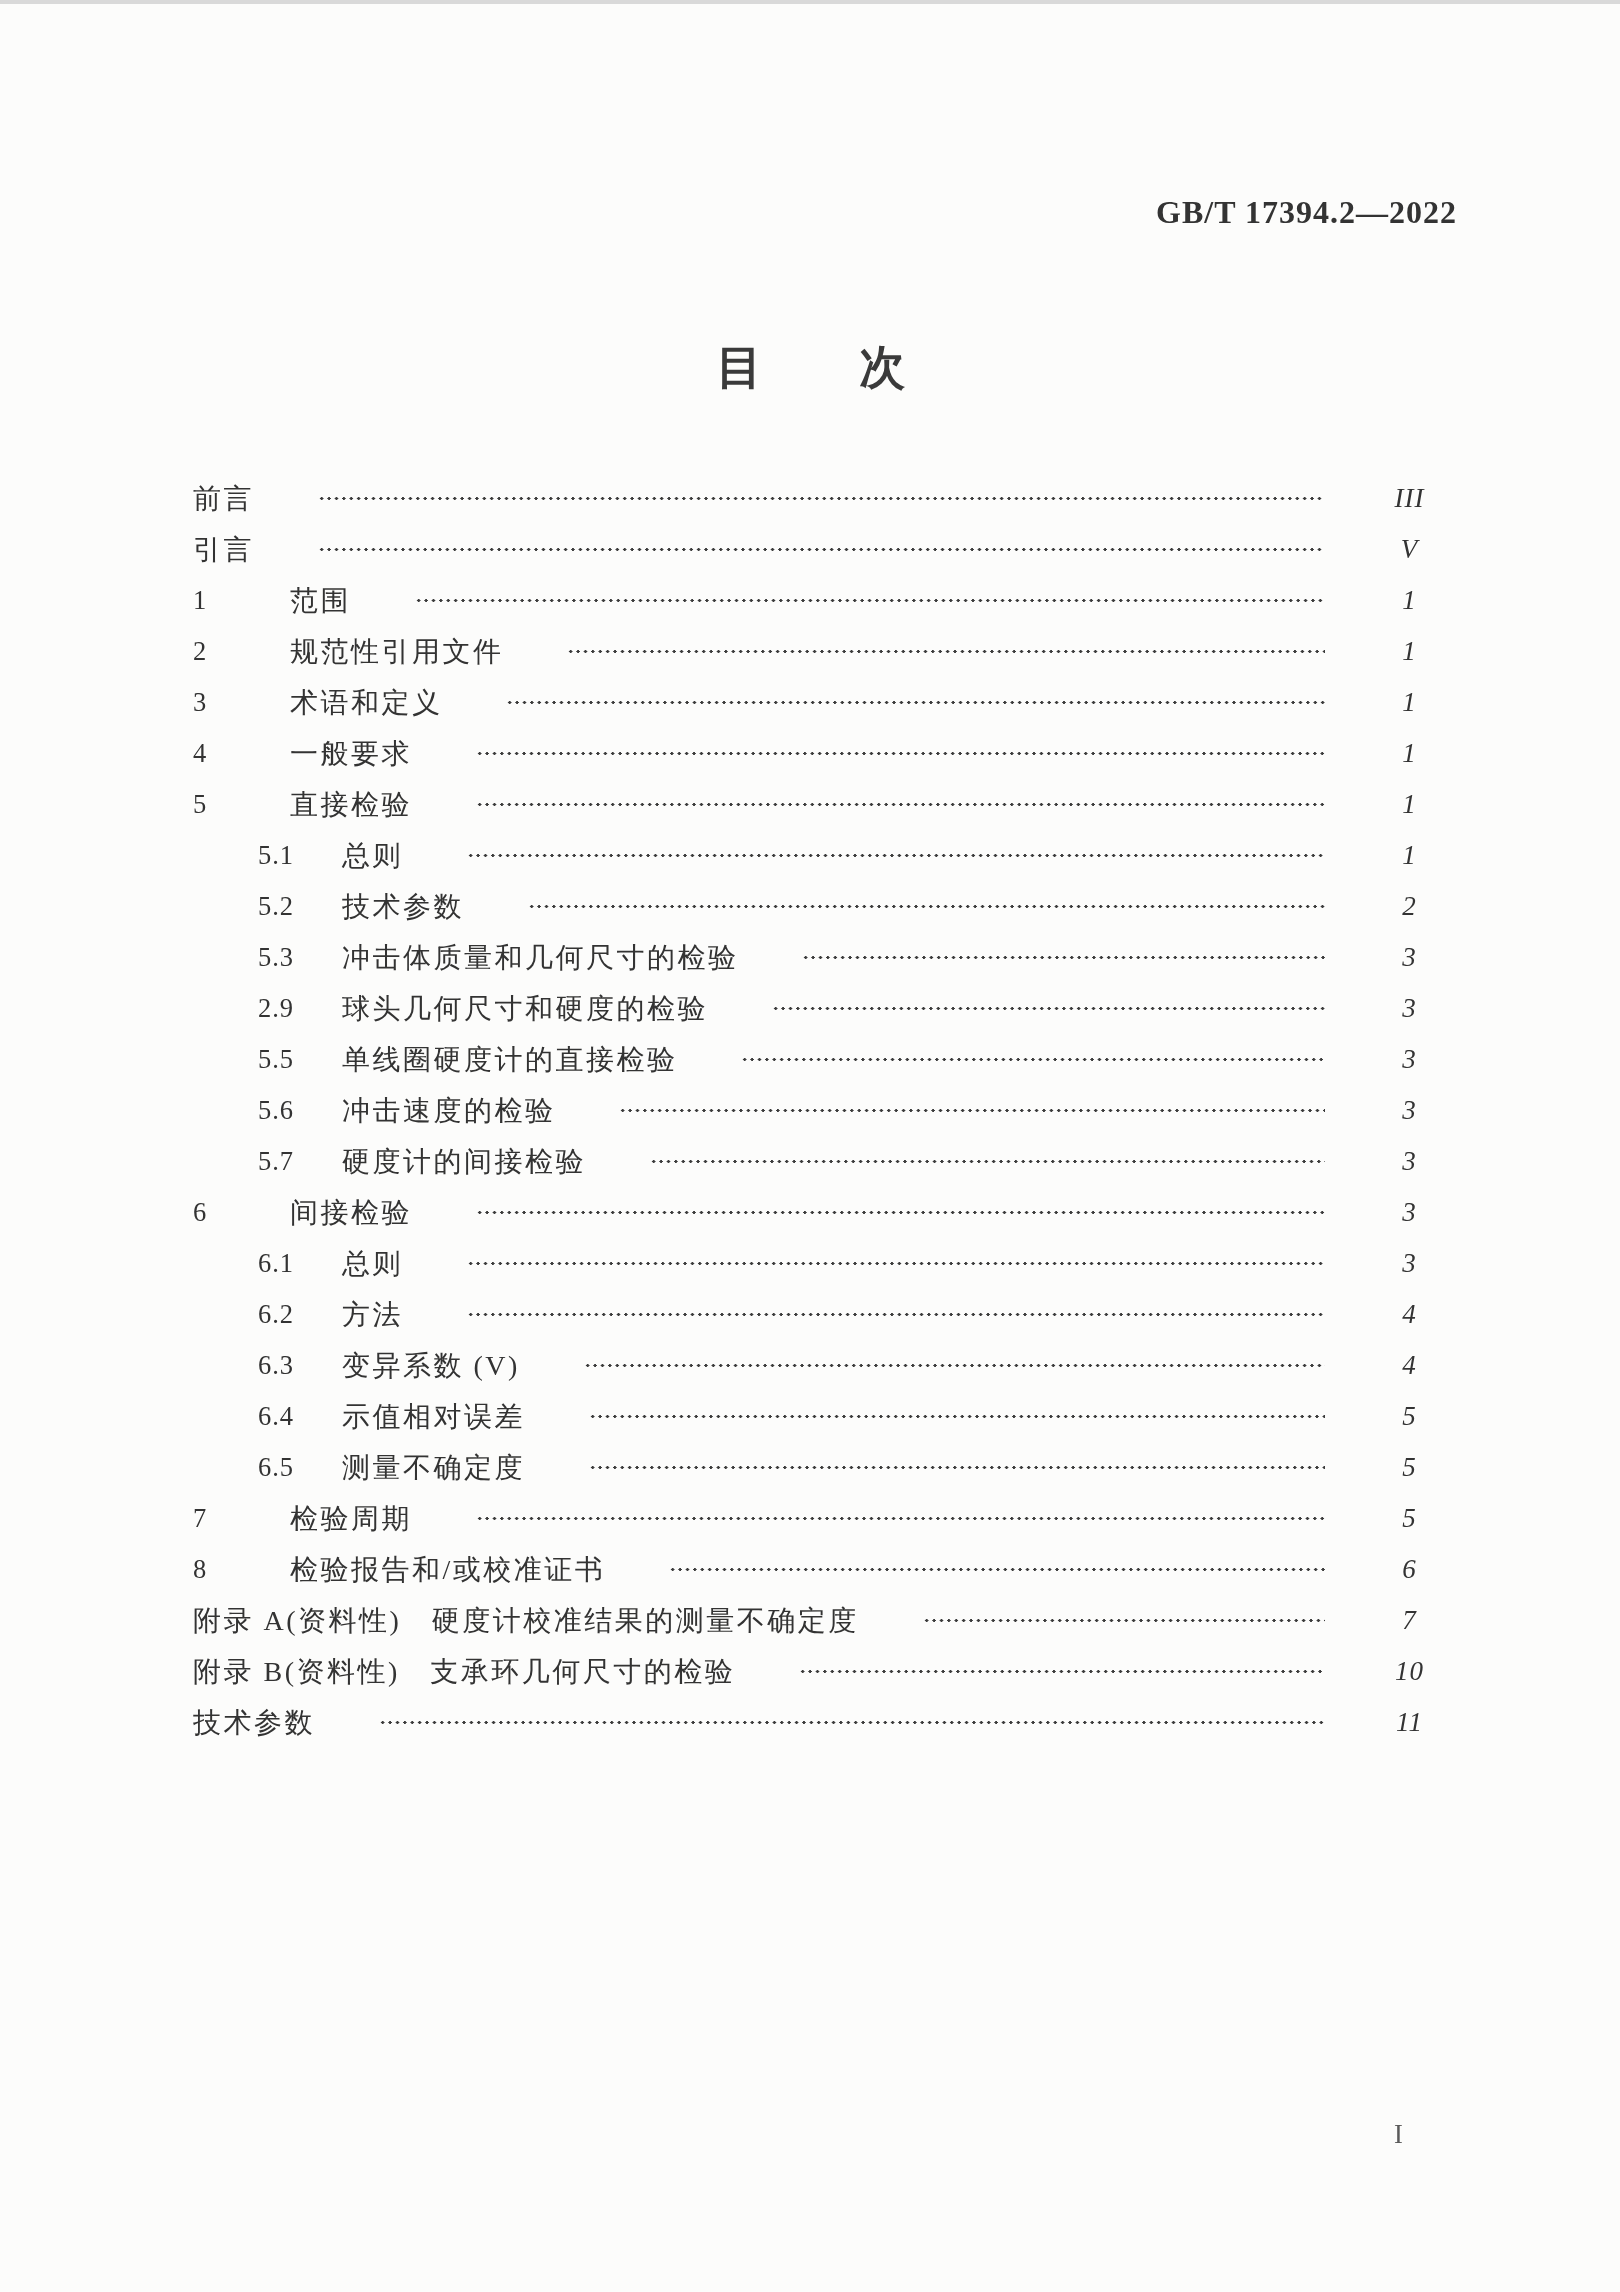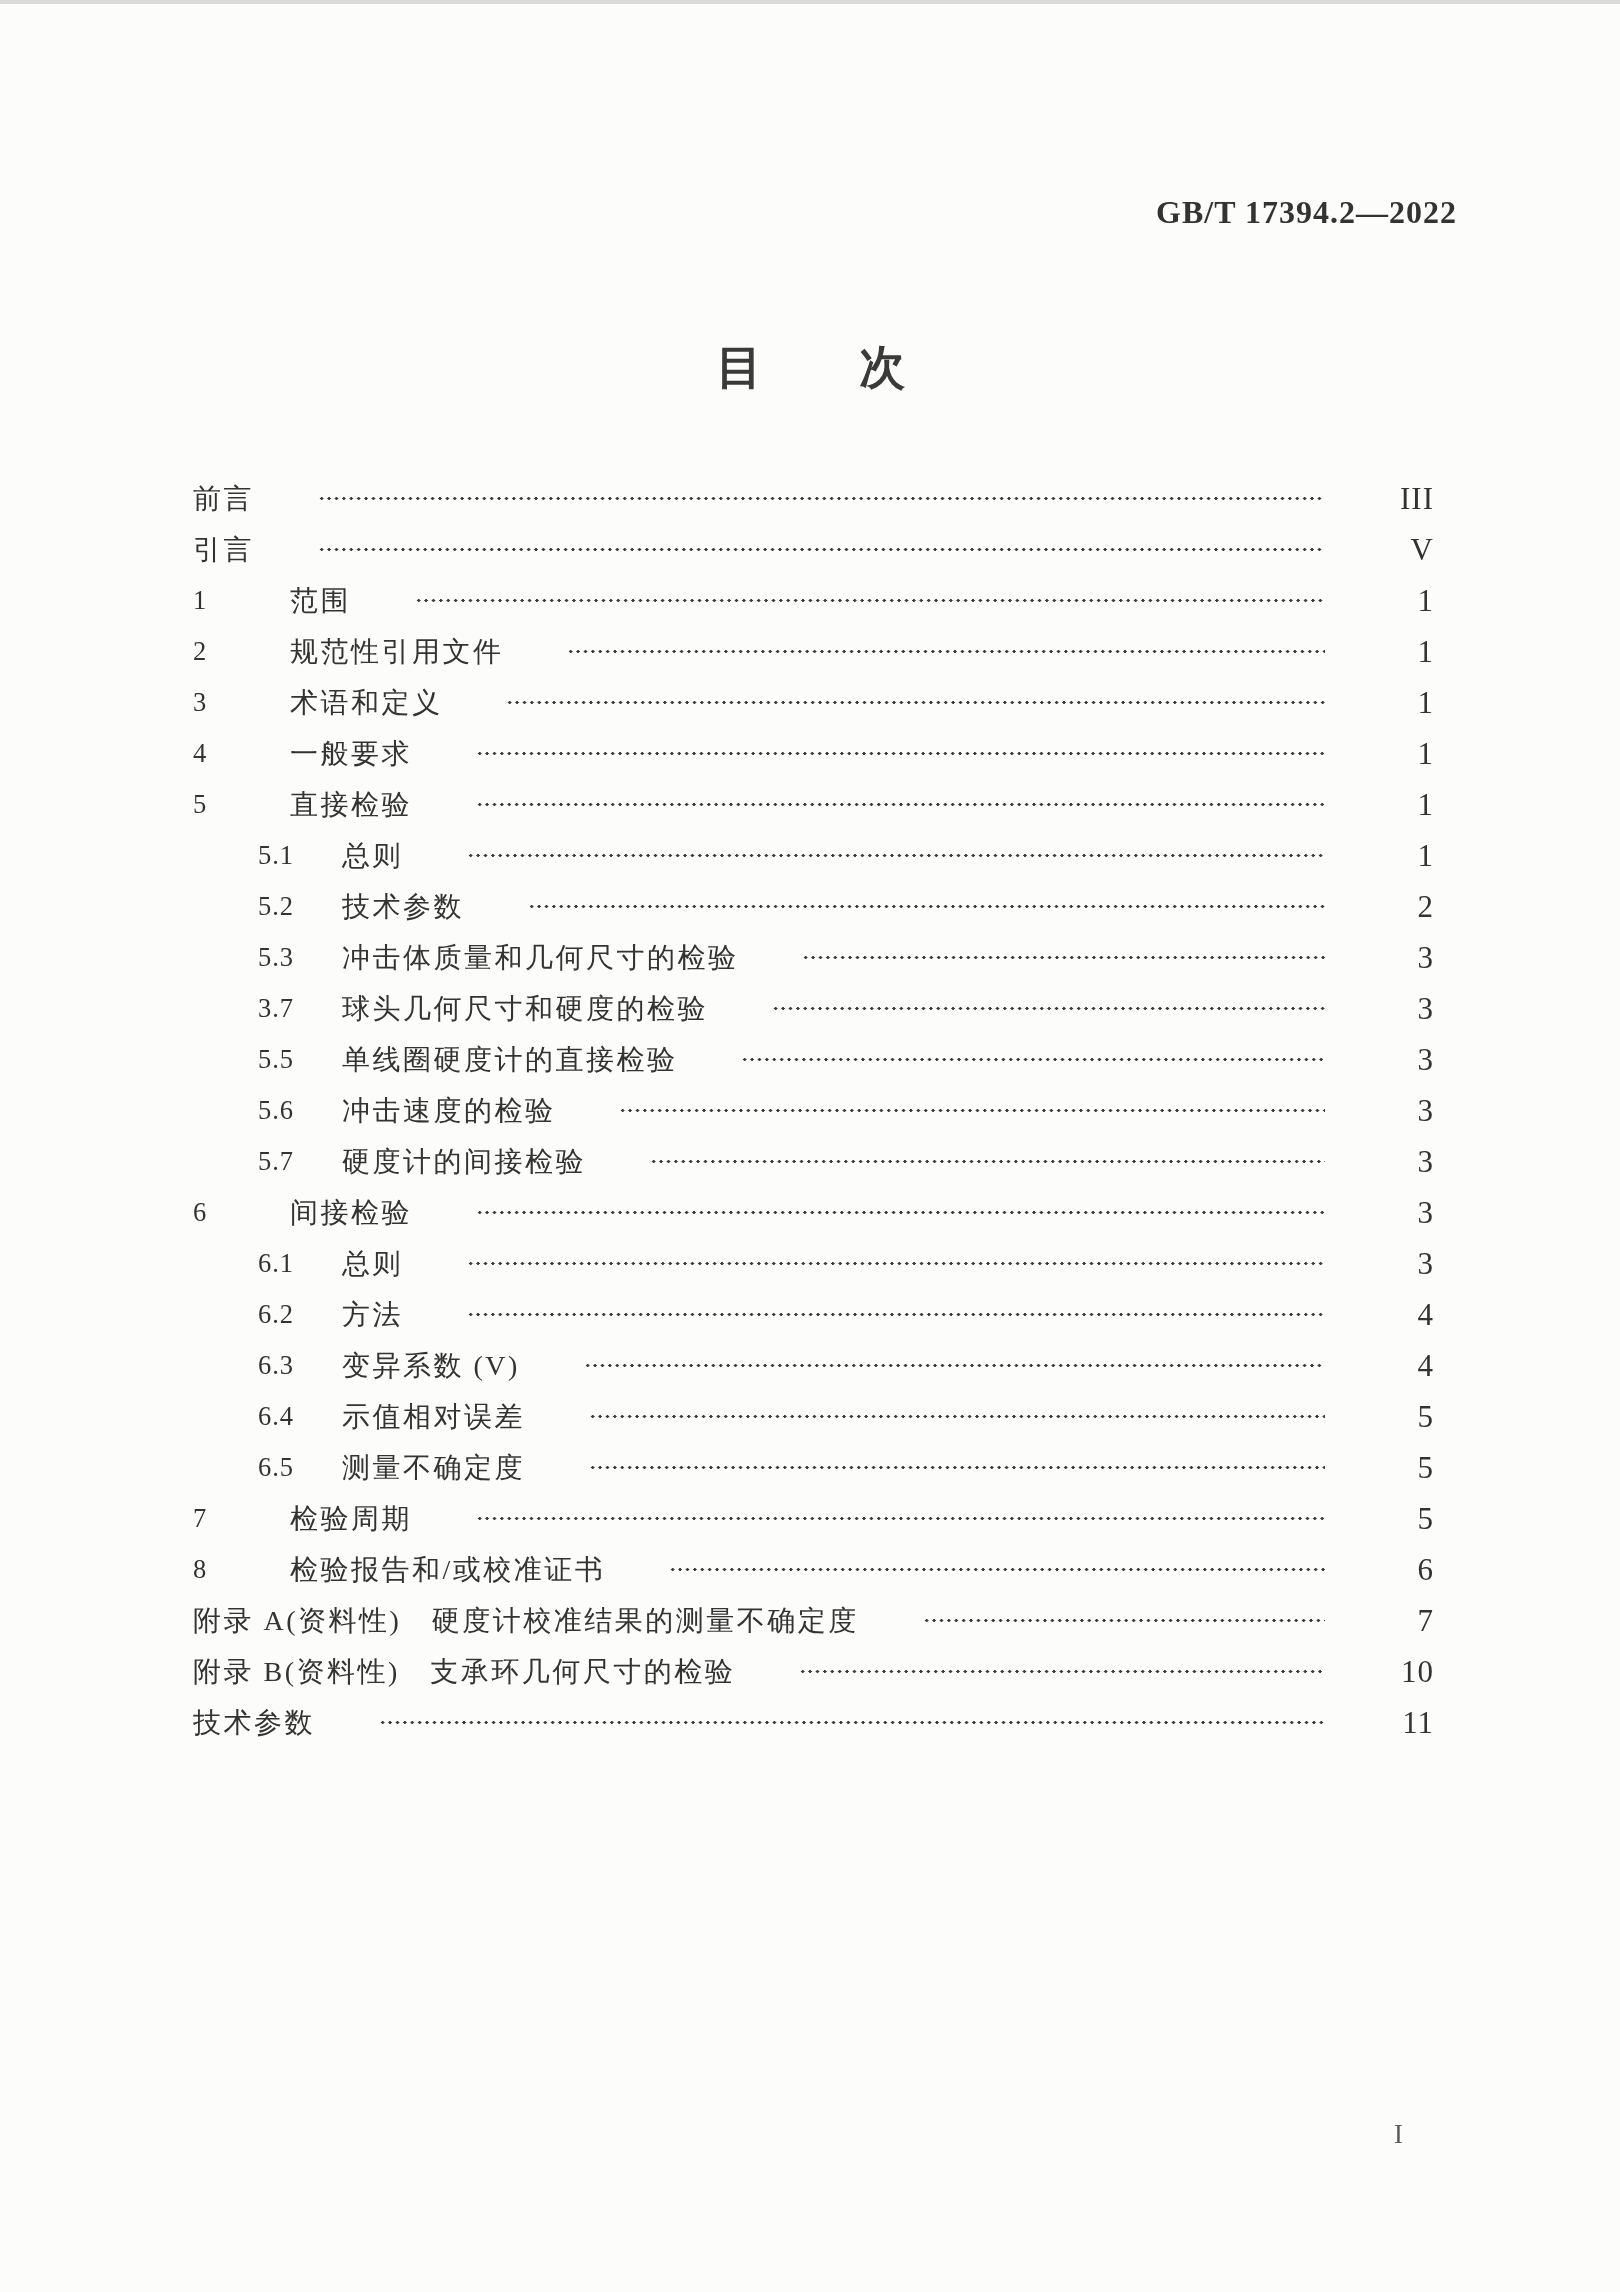--- a/index.html
+++ b/index.html
@@ -76,23 +76,24 @@
     align-self: stretch;
     margin: 0 11.8px 0 15.7px;
     background-image: radial-gradient(circle, #3c3c3c 1.5px, rgba(0,0,0,0) 1.7px);
     background-size: 7.4px 51px;
     background-repeat: repeat-x;
     background-position: 0 center;
   }
   .toc-page {
     flex: none;
     min-width: 49px;
-    text-align: right;
-    font-size: 31px;
+    text-align: center;
+    font-size: 27px;
     letter-spacing: 1px;
+    font-style: italic;
   }
   .footer-page-num {
     position: absolute;
     left: 1364px;
     top: 2115px;
     width: 69px;
     text-align: center;
     font-size: 26.5px;
     color: #5a5a5a;
   }
@@ -161,21 +162,21 @@
       <span class="toc-leader"></span>
       <span class="toc-page">2</span>
     </div>
       <div class="toc-row level1">
       <span class="toc-num">5.3</span>
       <span class="toc-label">冲击体质量和几何尺寸的检验</span>
       <span class="toc-leader"></span>
       <span class="toc-page">3</span>
     </div>
       <div class="toc-row level1">
-      <span class="toc-num">3.7</span>
+      <span class="toc-num">2.9</span>
       <span class="toc-label">球头几何尺寸和硬度的检验</span>
       <span class="toc-leader"></span>
       <span class="toc-page">3</span>
     </div>
       <div class="toc-row level1">
       <span class="toc-num">5.5</span>
       <span class="toc-label">单线圈硬度计的直接检验</span>
       <span class="toc-leader"></span>
       <span class="toc-page">3</span>
     </div>

